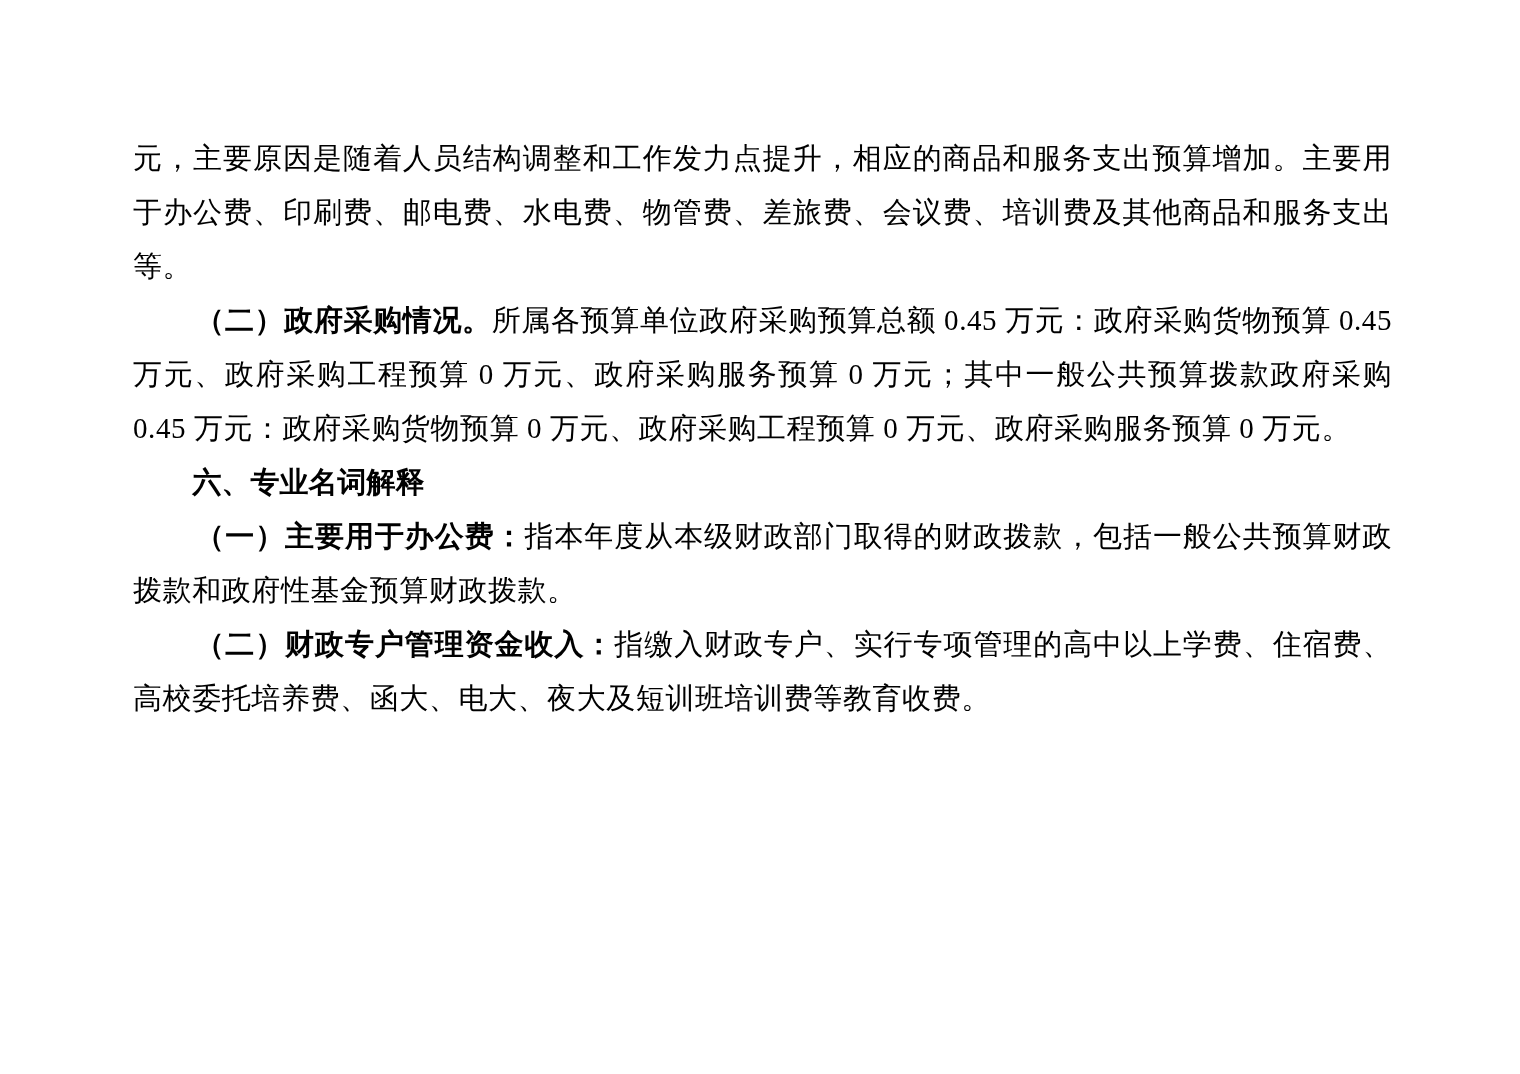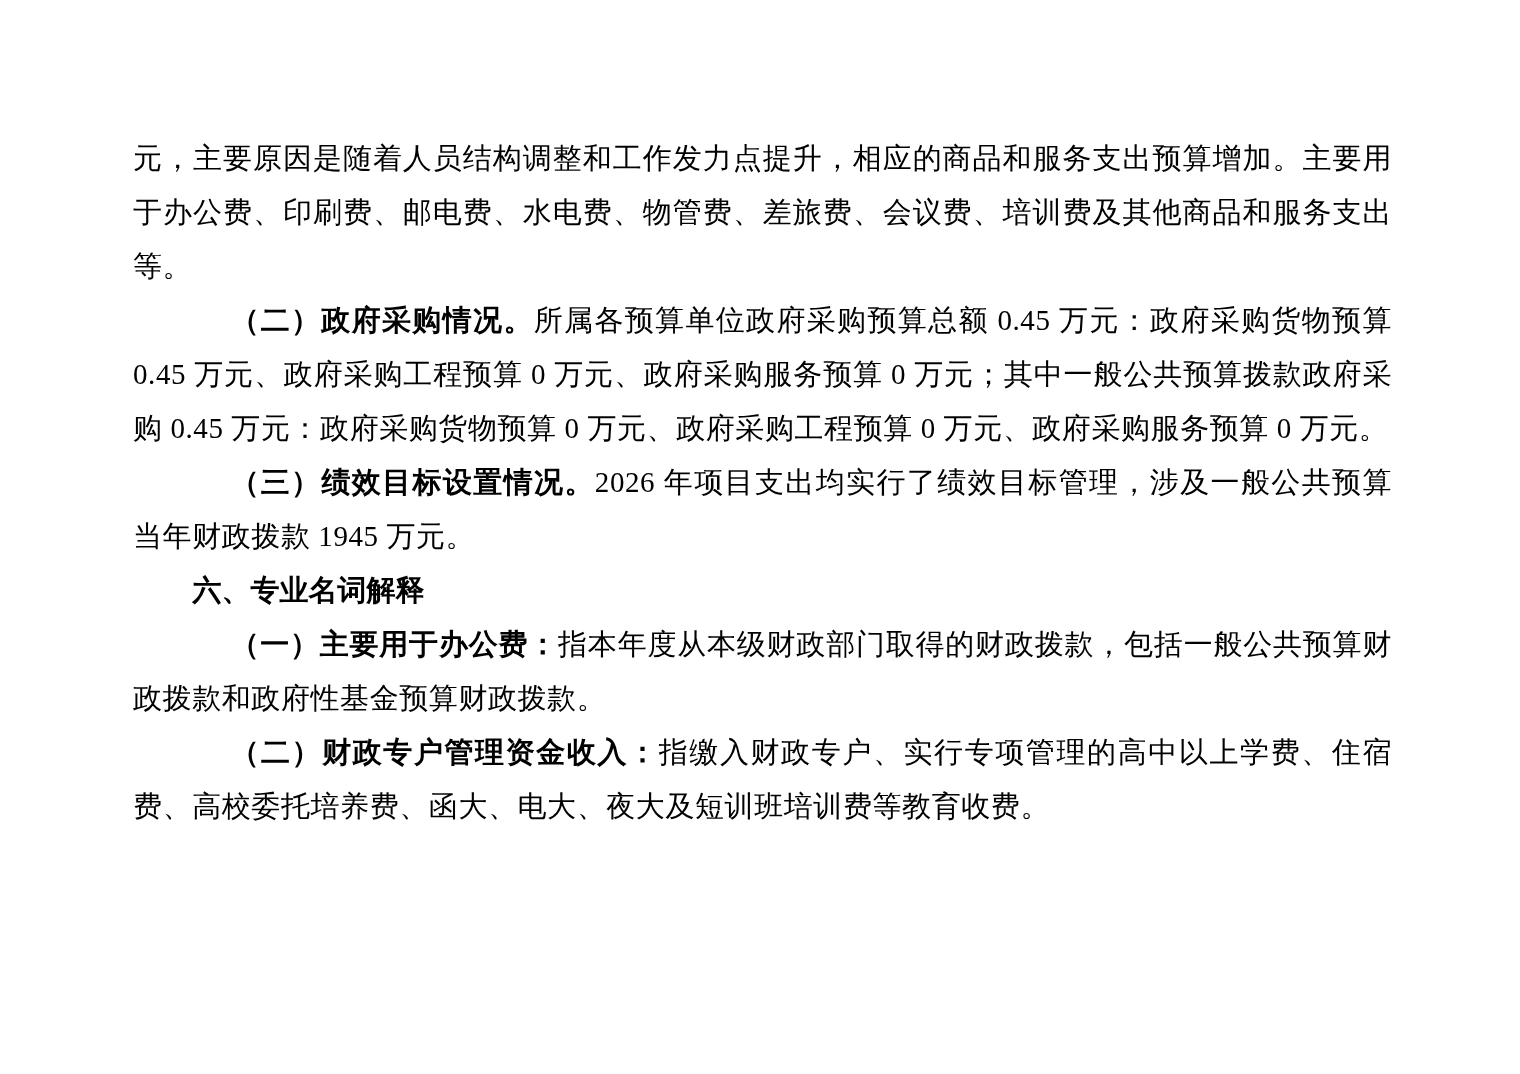--- a/index.html
+++ b/index.html
@@ -24,41 +24,39 @@
     font-size: 29px;
     line-height: 54px;
     text-align: justify;
     letter-spacing: 0.02em;
   }
   .indent {
     text-indent: 2.15em;
   }
   .label {
     font-weight: bold;
-    margin-left: 35px;
   }
   .heading {
     margin: 0;
     font-family: "Liberation Sans", "DejaVu Sans", sans-serif;
     font-size: 29px;
     line-height: 54px;
     font-weight: bold;
     text-indent: 2.05em;
   }
 </style>
 </head>
 <body>
 
 <div class="page">
 
   <p class="para"><span class="body-text">元，主要原因是随着人员结构调整和工作发力点提升，相应的商品和服务支出预算增加。主要用于办公费、印刷费、邮电费、水电费、物管费、差旅费、会议费、培训费及其他商品和服务支出等。</span></p>
 
   <p class="para indent"><span class="label">（二）政府采购情况。</span><span class="body-text">所属各预算单位政府采购预算总额 0.45 万元：政府采购货物预算 0.45 万元、政府采购工程预算 0 万元、政府采购服务预算 0 万元；其中一般公共预算拨款政府采购 0.45 万元：政府采购货物预算 0 万元、政府采购工程预算 0 万元、政府采购服务预算 0 万元。</span></p>
 
-  <p class="para indent"><span class="label">（三）绩效目标设置情况。</span><span class="body-text">2026 年项目支出均实行了绩效目标管理，涉及一般公共预算当年财政拨款 1945 万元。</span></p>
 
 
   <p class="heading"><span>六、专业名词解释</span></p>
 
   <p class="para indent"><span class="label">（一）主要用于办公费：</span><span class="body-text">指本年度从本级财政部门取得的财政拨款，包括一般公共预算财政拨款和政府性基金预算财政拨款。</span></p>
 
   <p class="para indent"><span class="label">（二）财政专户管理资金收入：</span><span class="body-text">指缴入财政专户、实行专项管理的高中以上学费、住宿费、高校委托培养费、函大、电大、夜大及短训班培训费等教育收费。</span></p>
 
 
 </div>

